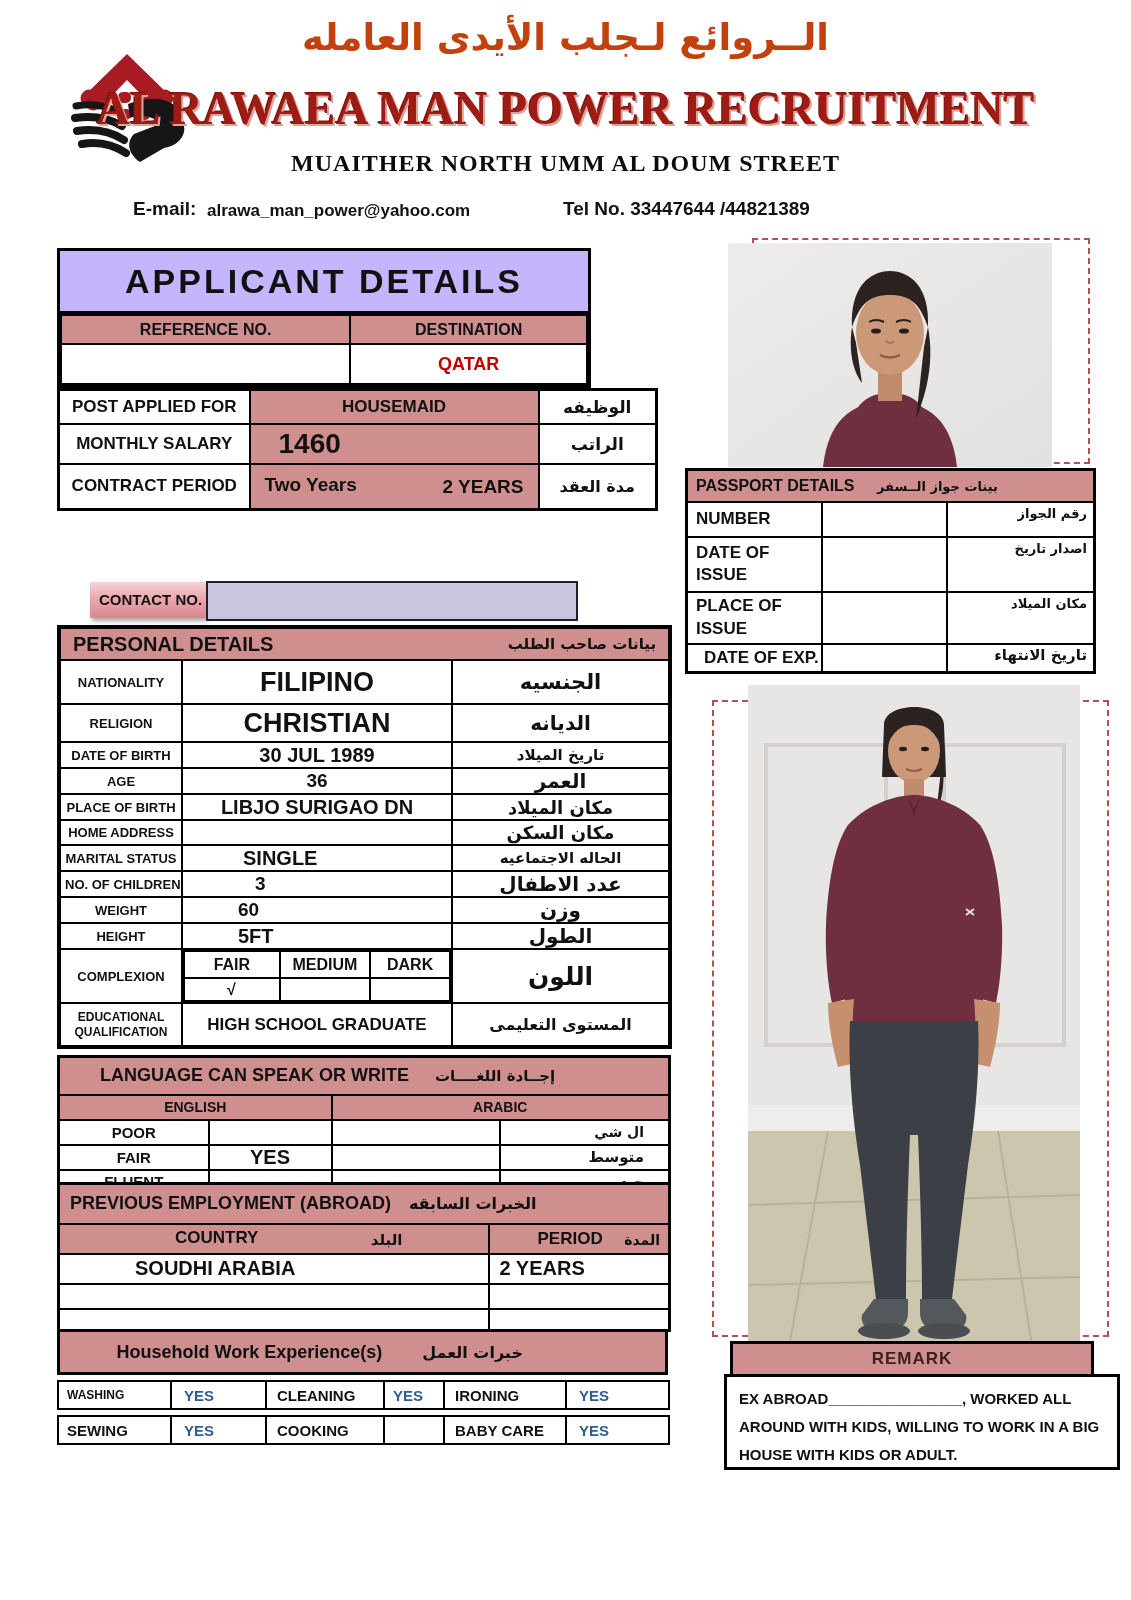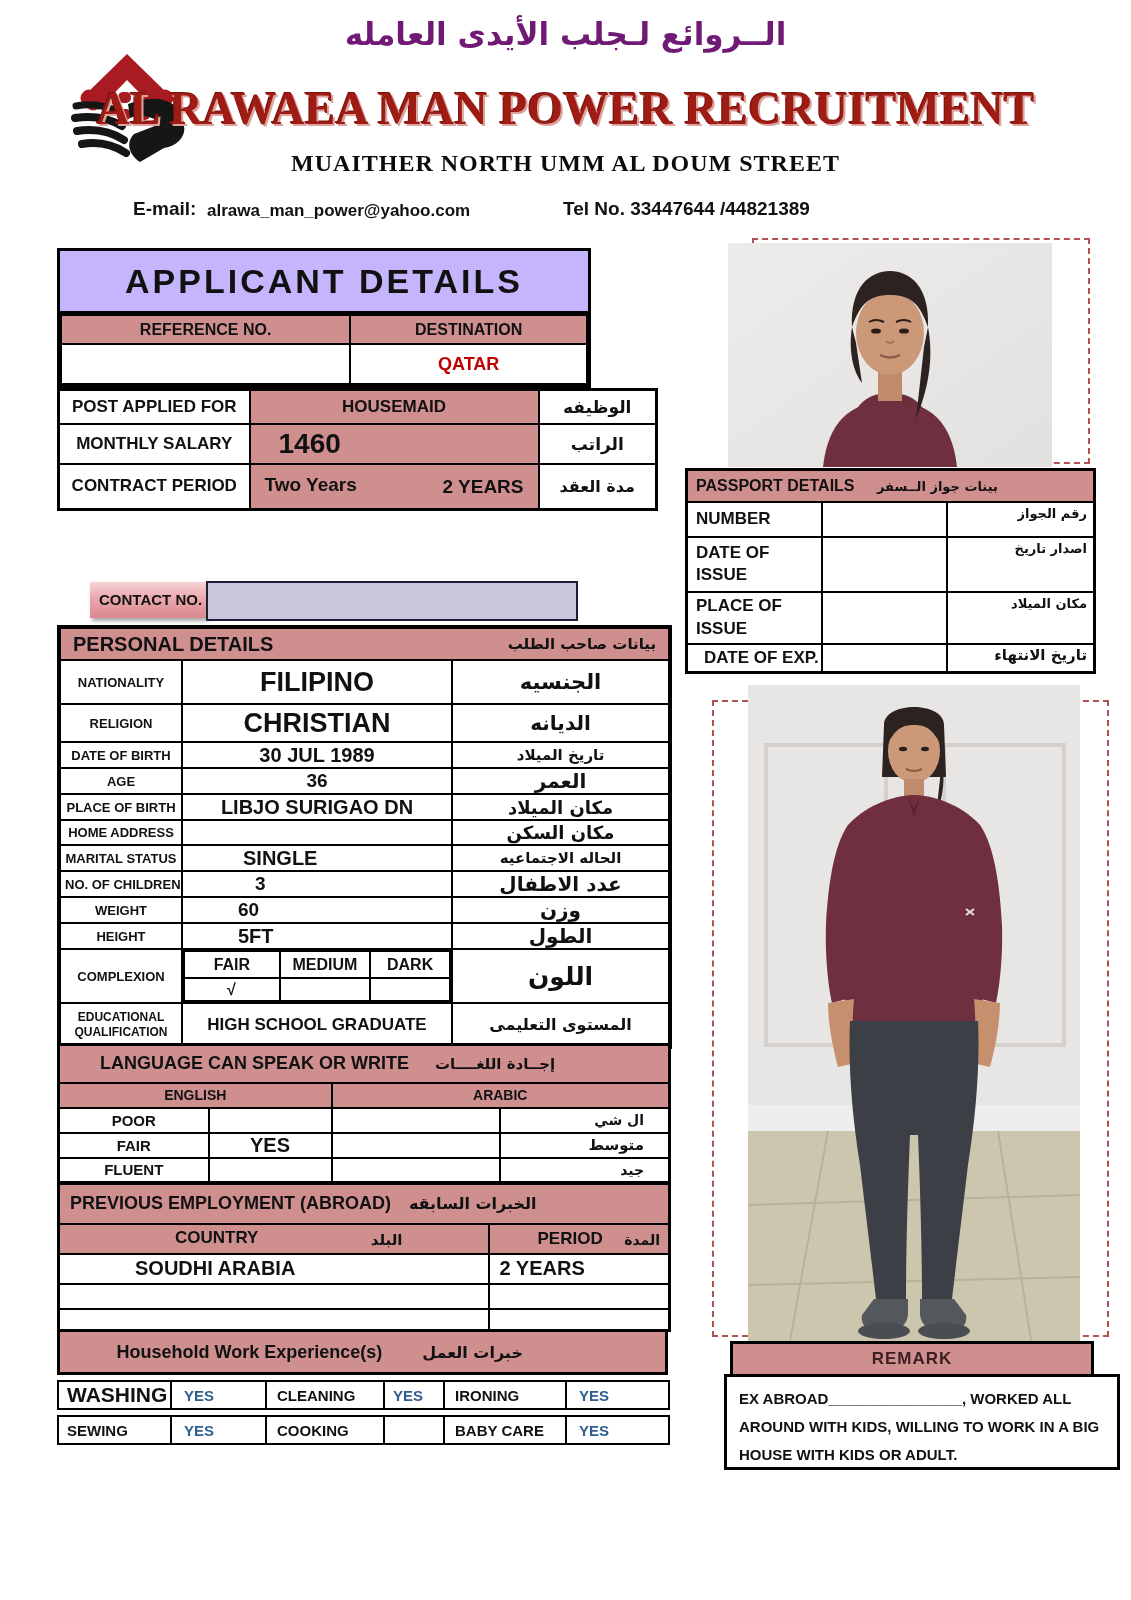--- a/index.html
+++ b/index.html
@@ -21,21 +21,21 @@
   .dash{border:2px dashed #b05252;}
   .photo-svg{display:block;}
   .yes{color:#2f5f8f;font-weight:bold;font-size:15px;}
   .sub td{border:2px solid #000;}
 </style>
 </head>
 <body>
 
 <div id="page">
 
-  <div class="abs ar" style="left:0;right:0;top:16px;text-align:center;font-size:31px;color:#701a75;">الــروائع لـجلب الأيدى العامله</div>
+  <div class="abs ar" style="left:0;right:0;top:16px;text-align:center;font-size:37px;color:#c2410c;">الــروائع لـجلب الأيدى العامله</div>
 
   <div class="abs" style="left:66px;top:40px;width:122px;height:126px;">
     <svg class="photo-svg" width="122" height="126" viewBox="0 0 122 126">
       <g>
         <path d="M18 56 L61 14 L104 56 L90 70 L61 40 L32 70 Z" fill="#a81b22"></path>
         <rect x="14" y="52" width="22" height="16" rx="7" fill="#a81b22" transform="rotate(45 25 60)"></rect>
         <rect x="86" y="52" width="22" height="16" rx="7" fill="#a81b22" transform="rotate(-45 97 60)"></rect>
       </g>
       <g fill="#a81b22">
         <rect x="52" y="52" width="13" height="11" rx="5"></rect>
@@ -212,21 +212,21 @@
       <tr style="height:44px;">
         <td class="b ctr" style="font-size:12px;white-space:normal;line-height:1.25;">EDUCATIONAL QUALIFICATION</td>
         <td class="b ctr" style="font-size:17px;">HIGH SCHOOL GRADUATE</td>
         <td class="ar ctr" style="font-size:16px;">المستوى التعليمى</td>
       </tr>
     </tbody>
       </table>
   </div>
 
   <div class="abs" style="left:57px;top:1043px;width:611px;">
-    <table class="tbl" style="border:3px solid #000;">
+    <table class="tbl" style="border:3px solid #000;margin-top:12px;">
       <colgroup>
           <col style="width:150px">
           <col style="width:123px">
           <col style="width:168px">
           <col style="width:170px">
         </colgroup>
       <tbody>
           <tr style="height:38px;">
         <td colspan="4" class="rose" style="padding:0;">
           <div style="display:flex;justify-content:center;align-items:center;gap:26px;padding-right:12%;">
@@ -311,21 +311,21 @@
       <colgroup>
           <col style="width:113px">
           <col style="width:95px">
           <col style="width:118px">
           <col style="width:60px">
           <col style="width:122px">
           <col style="width:103px">
         </colgroup>
       <tbody>
           <tr style="height:28px;">
-        <td class="b" style="font-size:21px;padding-left:8px;">WASHING</td>
+        <td class="b" style="font-size:12px;padding-left:8px;">WASHING</td>
         <td class="yes" style="padding-left:12px;">YES</td>
         <td class="b" style="font-size:15px;padding-left:10px;">CLEANING</td>
         <td class="yes" style="padding-left:8px;">YES</td>
         <td class="b" style="font-size:15px;padding-left:10px;">IRONING</td>
         <td class="yes" style="padding-left:12px;">YES</td>
       </tr>
     </tbody>
       </table>
     <table class="tbl" style="margin-top:5px;border:2px solid #000;">
       <colgroup>

